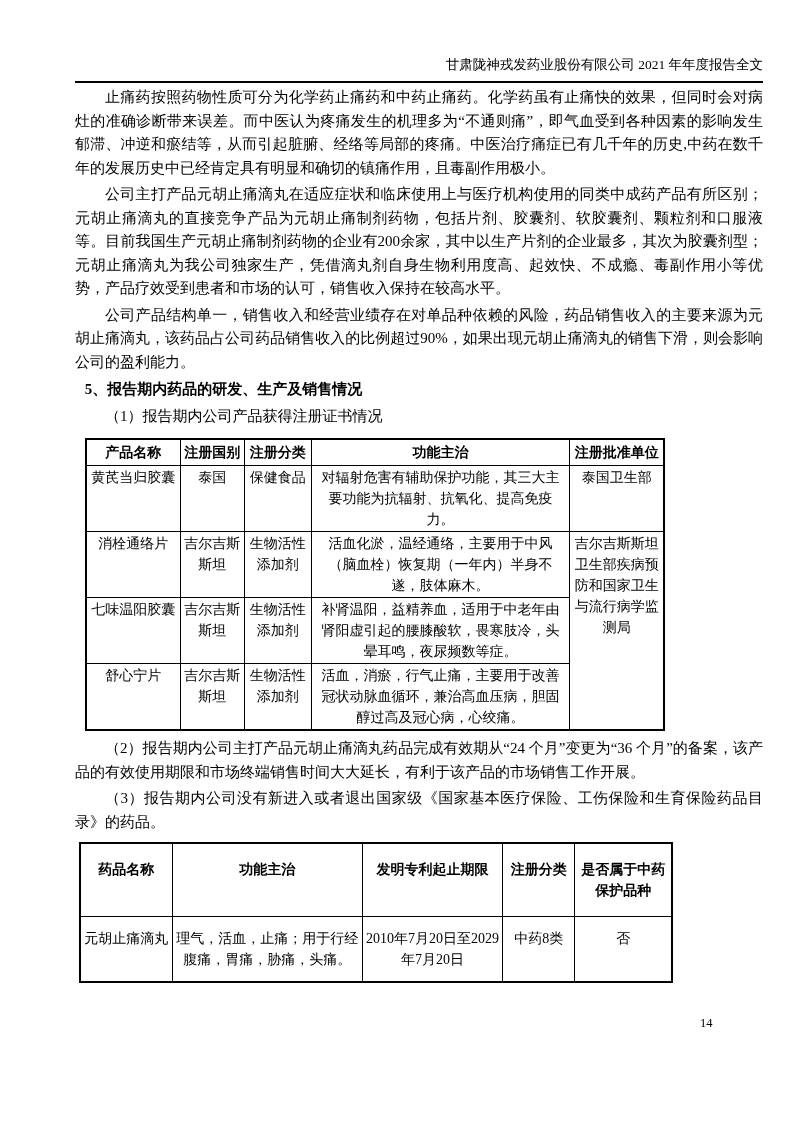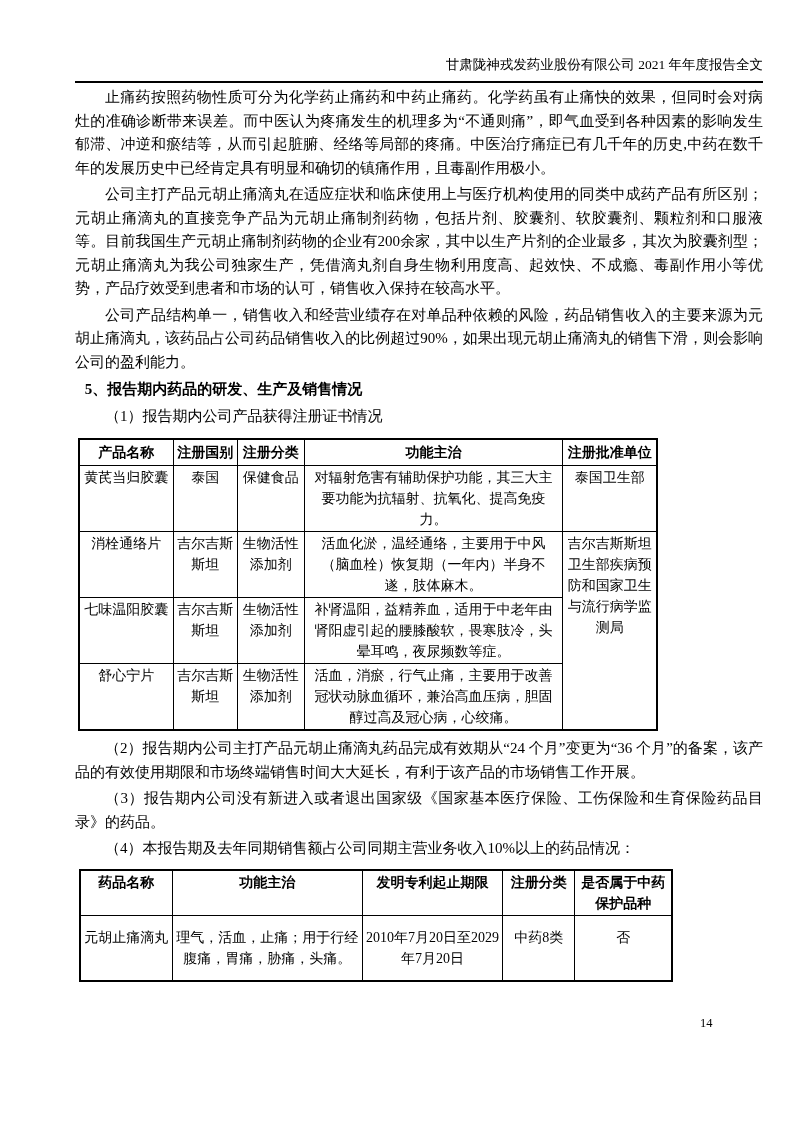--- a/index.html
+++ b/index.html
@@ -31,32 +31,32 @@
   .content p.first { margin-top: 12px; text-indent: 0; }
   .content p.h5 { font-weight: bold; text-indent: 0.65em; margin-top: 4px; }
   .content p.pre-table { margin-bottom: 0; }
   table {
     border-collapse: collapse;
     table-layout: fixed;
     font-size: 14px;
     line-height: 21px;
     border: 2px solid #000;
   }
-  .t1 { margin: 10px 0 0 3px; width: 580px; }
+  .t1 { margin: 10px 0 0 10px; width: 580px; }
   .t2 { margin: 8px 0 0 4px; width: 594px; }
   th, td {
     border: 1px solid #000;
     padding: 1px 3px;
     text-align: center;
     vertical-align: top;
     word-break: normal;
     overflow: hidden;
   }
   th { font-weight: bold; padding: 2px 2px; }
-  .t2 th { padding: 1px 2px; }
+  .t2 th { padding: 15px 2px; }
   .t2 td { padding: 11px 3px; margin-left: 32px; }
   .page-number {
     position: absolute;
     left: 700px;
     top: 1016px;
     font-size: 12.5px;
   }
 </style>
 </head>
 <body>
@@ -116,21 +116,20 @@
           <td>舒心宁片</td>
           <td>吉尔吉斯斯坦</td>
           <td>生物活性添加剂</td>
           <td>活血，消瘀，行气止痛，主要用于改善冠状动脉血循环，兼治高血压病，胆固醇过高及冠心病，心绞痛。</td>
         </tr>
       </tbody>
     </table>
 
     <p style="margin-top:6px">（2）报告期内公司主打产品元胡止痛滴丸药品完成有效期从“24 个月”变更为“36 个月”的备案，该产品的有效使用期限和市场终端销售时间大大延长，有利于该产品的市场销售工作开展。</p>
     <p>（3）报告期内公司没有新进入或者退出国家级《国家基本医疗保险、工伤保险和生育保险药品目录》的药品。</p>
-    <p class="pre-table">（4）本报告期及去年同期销售额占公司同期主营业务收入10%以上的药品情况：</p>
 
     <table class="t2">
       <colgroup>
         <col style="width:92px">
           <col style="width:190px">
           <col style="width:140px">
           <col style="width:72px">
           <col style="width:97px">
       </colgroup>
       <tbody>

